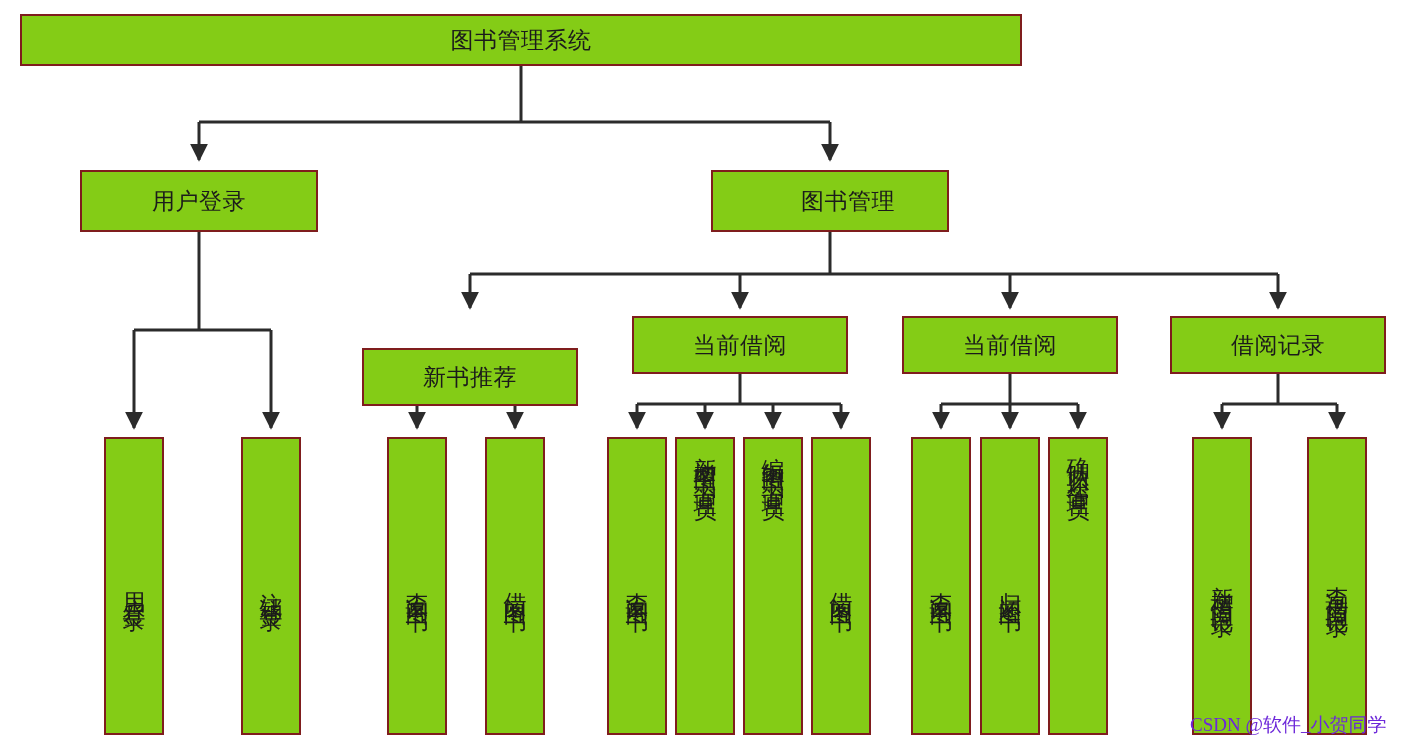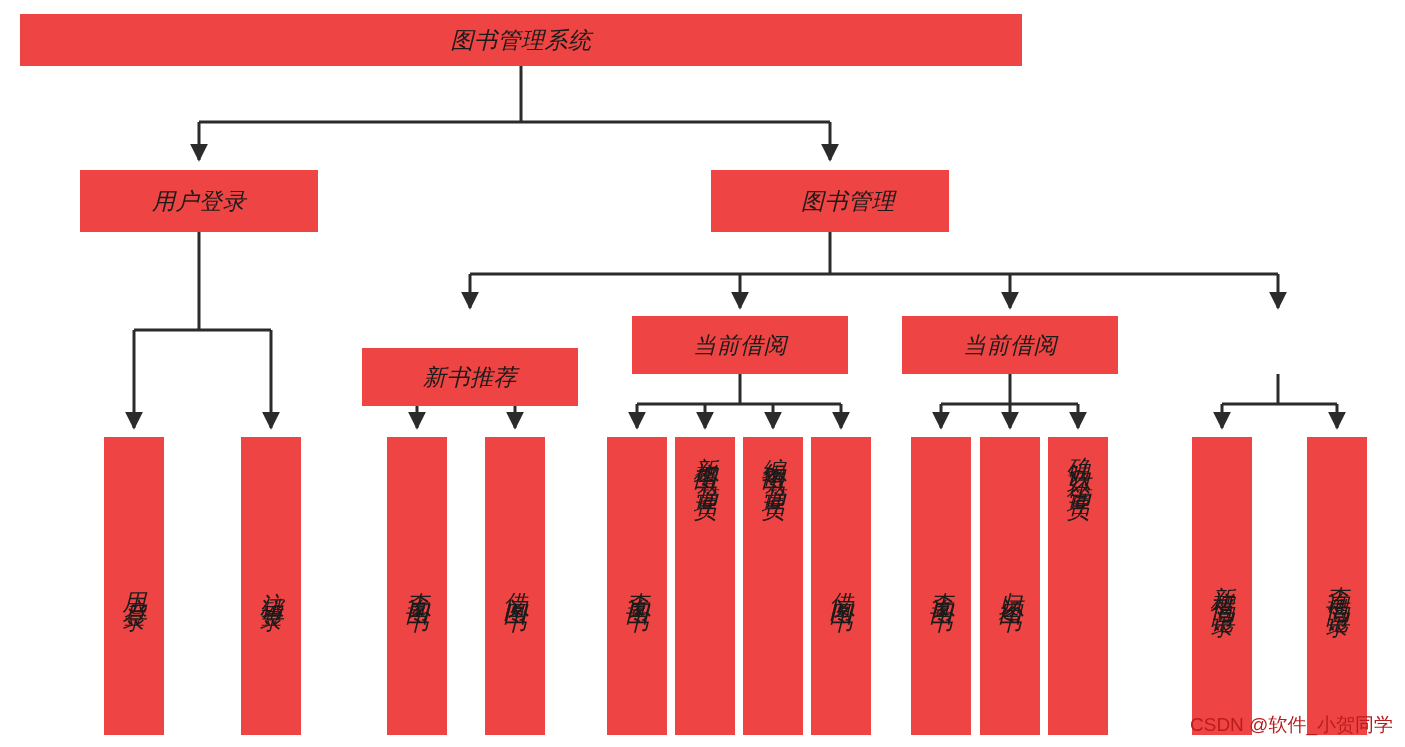--- a/index.html
+++ b/index.html
@@ -21,27 +21,26 @@
     position: absolute;
     left: 0;
     top: 0;
     width: 1405px;
     height: 747px;
     pointer-events: none;
   }
   .node {
     position: absolute;
     box-sizing: border-box;
-    background: #ef4444;
-    border: 2px solid #ef4444;
+    background: #84cc16;
+    border: 2px solid #7f1d1d;
     display: flex;
     align-items: center;
     justify-content: center;
     color: #1b1b1b;
-    font-style: italic;
   }
   .node .label {
     display: block;
     text-align: center;
     line-height: 1.0;
     white-space: nowrap;
   }
   
   .node.horiz .label {
     font-size: 23px;
@@ -66,23 +65,23 @@
   }
   .node.vert.center .label {
     margin-top: auto;
     margin-bottom: auto;
   }
   .watermark {
     position: absolute;
     left: 1190px;
     top: 712px;
     font-size: 19px;
-    color: #b91c1c;
+    color: #6d28d9;
     white-space: nowrap;
-    font-family: Liberation Sans, sans-serif;
+    font-family: Liberation Serif, serif;
   }
 </style>
 </head>
 <body>
 
 <div id="canvas">
 
   <svg id="wires" viewBox="0 0 1405 747" xmlns="http://www.w3.org/2000/svg">
     <defs>
       <marker id="arrow" viewBox="0 0 10 10" refX="9" refY="5" markerWidth="6" markerHeight="6" orient="auto-start-reverse">
@@ -147,20 +146,23 @@
 
   <div class="node horiz" style="left:362px; top:316px; width:216px; height:58px;margin-top:32px;">
     <span class="label">新书推荐</span>
   </div>
   <div class="node horiz" style="left:632px; top:316px; width:216px; height:58px;">
     <span class="label">当前借阅</span>
   </div>
   <div class="node horiz" style="left:902px; top:316px; width:216px; height:58px;justify-content:center;">
     <span class="label">当前借阅</span>
   </div>
+  <div class="node horiz" style="left:1170px; top:316px; width:216px; height:58px;">
+    <span class="label">借阅记录</span>
+  </div>
 
   <div class="node vert center" style="left:104px; top:437px; width:60px; height:298px;">
     <span class="label">用户登录</span>
   </div>
   <div class="node vert center" style="left:241px; top:437px; width:60px; height:298px;">
     <span class="label">注销登录</span>
   </div>
 
   <div class="node vert center" style="left:387px; top:437px; width:60px; height:298px;">
     <span class="label">查询图书</span>

